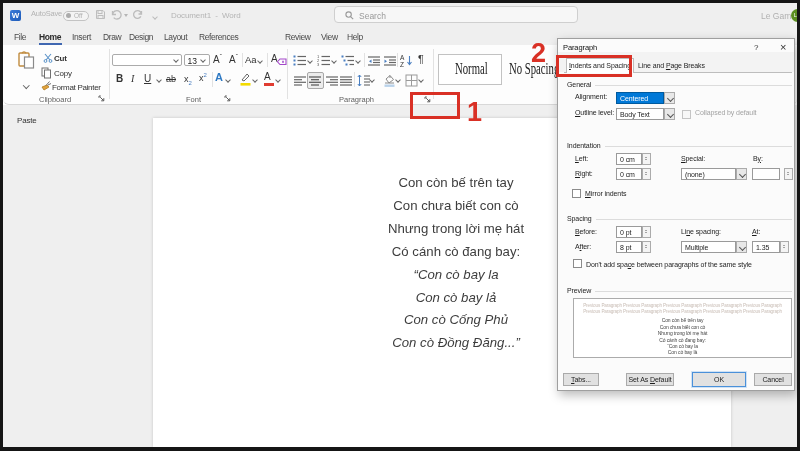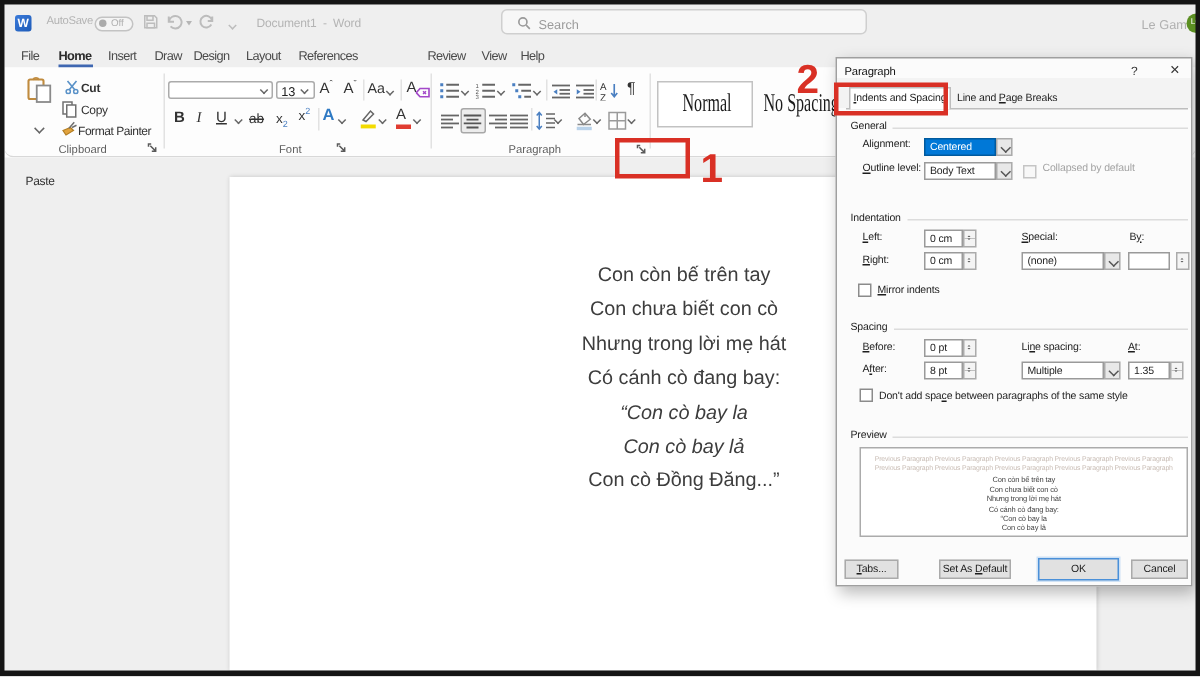--- a/index.html
+++ b/index.html
@@ -296,21 +296,22 @@
 
   <div id="doc" class="abs">
     <div id="page">
       <div id="poem">
         <div>Con còn bế trên tay</div>
         <div>Con chưa biết con cò</div>
         <div>Nhưng trong lời mẹ hát</div>
         <div>Có cánh cò đang bay:</div>
         <div style="font-style:italic;">“Con cò bay la</div>
         <div style="font-style:italic;">Con cò bay lả</div>
-        <div style="">Con cò Đồng Đăng...”</div>
+        <div style="font-style:italic;">Con cò Cống Phủ</div>
+        <div style="font-style:italic;">Con cò Đồng Đăng...”</div>
       </div>
     </div>
   </div>
 
   <div id="dlg" class="abs">
     <span class="abs" style="left:5px;top:3.5px;font-size:7.5px;color:#111;">Paragraph</span>
     <span class="abs" style="left:196px;top:4px;font-size:8px;color:#333;">?</span>
     <span class="abs" style="left:222px;top:1.5px;font-size:11px;color:#333;">×</span>
 
     <div class="abs" style="left:0px;top:13px;width:236px;height:20px;background:#f3f3f3;"></div>

